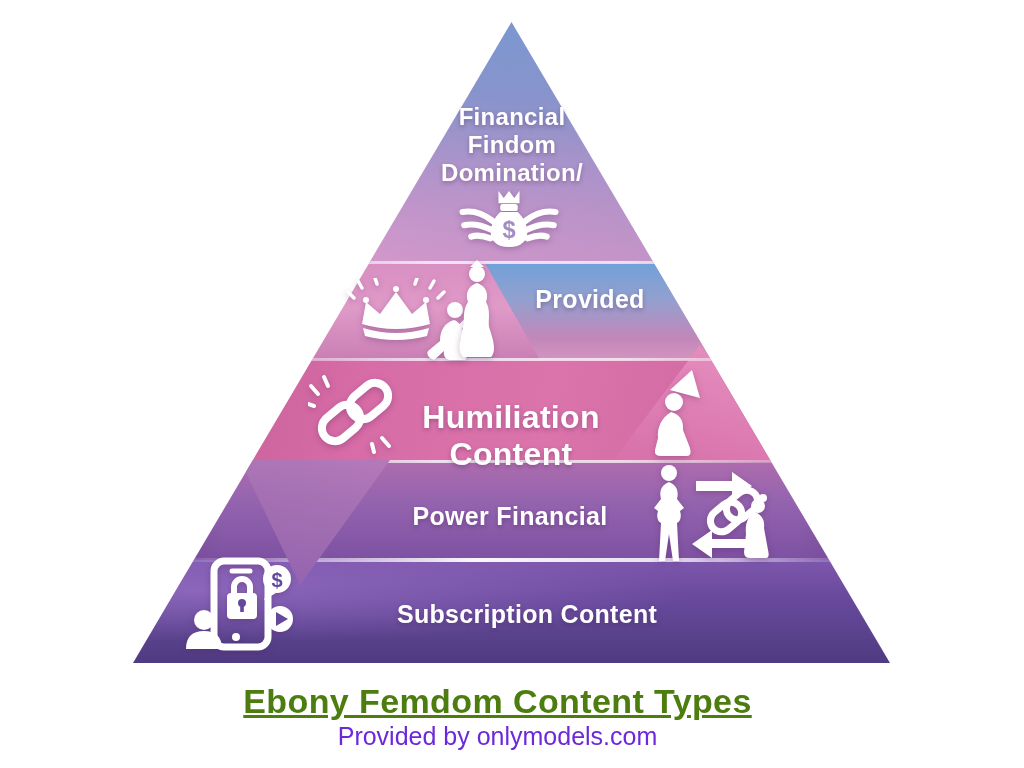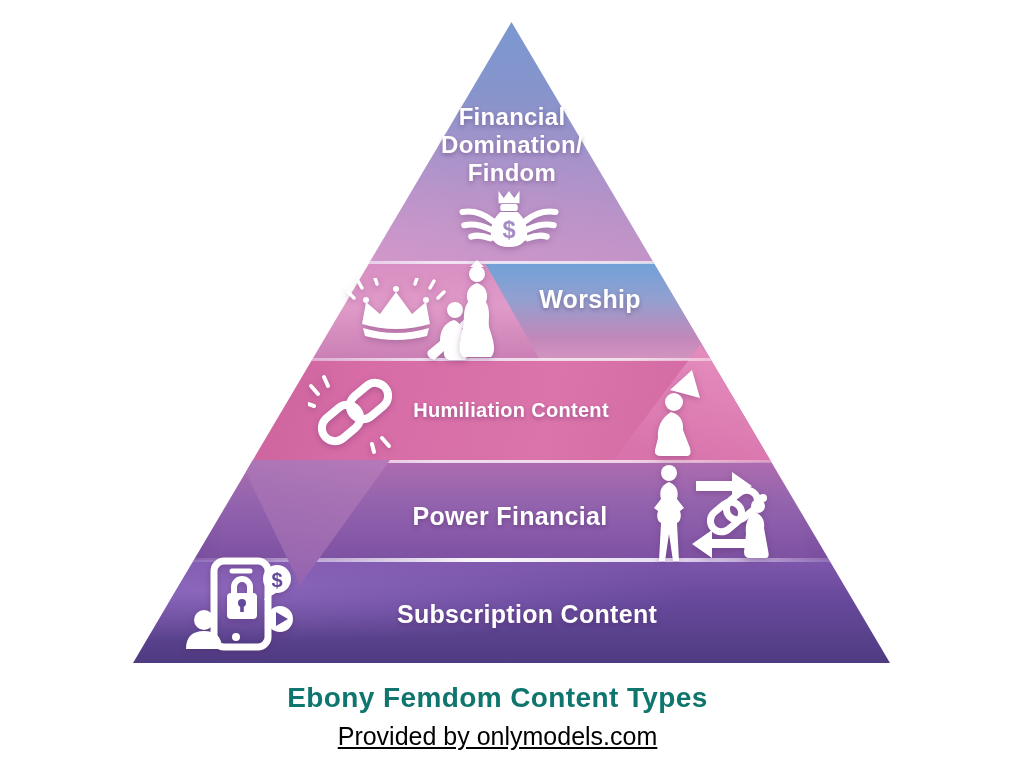--- a/index.html
+++ b/index.html
@@ -46,37 +46,37 @@
           background:linear-gradient(90deg, rgba(255,255,255,0) 4%, rgba(246,240,252,.85) 40%, rgba(255,255,255,.7) 65%, rgba(255,255,255,0) 96%); }
   .s1 { top:239px; } .s2 { top:336px; } .s3 { top:438px; }
   .s4 { top:536px; height:4px;
         background:linear-gradient(90deg, rgba(255,255,255,0) 3%, rgba(255,255,255,.95) 45%, rgba(244,238,252,.9) 70%, rgba(255,255,255,0) 97%); }
 
   
   .lvl-text { position:absolute; color:#ffffff; font-weight:bold; text-align:center;
               text-shadow:0 2px 4px rgba(70,30,80,.35); letter-spacing:.3px; }
   #t1 { left:397px; top:103px; width:230px; font-size:24px; line-height:1.16; }
   #t2 { left:505px; top:283px; width:170px; font-size:25px; line-height:1.3; }
-  #t3 { left:380px; top:399px; width:262px; font-size:20px; }
+  #t3 { left:380px; top:399px; width:262px; font-size:32px; }
   #t4 { left:398px; top:502px; width:224px; font-size:25px; }
   #t5 { left:388px; top:600px; width:278px; font-size:25px; }
 
   .icon { position:absolute; filter:drop-shadow(0 2px 3px rgba(80,30,90,.3)); }
   #icon1        { left:452px; top:183px; }
   #icon-crown   { left:346px; top:278px; }
   #icon-kneel   { left:420px; top:299px; }
   #icon-goddess { left:447px; top:260px; }
   #icon-chain   { left:308px; top:374px; }
   #icon-dunce   { left:642px; top:368px; }
   #icon-power   { left:648px; top:464px; }
   #icon-phone   { left:184px; top:557px; }
 
   .footer { position:absolute; left:0; width:100%; text-align:center; }
-  .title    { top:682px; font-size:28px; font-weight:bold; color:#0f766e; letter-spacing:.4px; }
-  .subtitle { top:722px; font-size:25px; font-weight:normal; color:#000000;text-decoration:underline; }
+  .title    { top:682px; font-size:34px; font-weight:bold; color:#4d7c0f; letter-spacing:.4px;text-decoration:underline; }
+  .subtitle { top:722px; font-size:25px; font-weight:normal; color:#6d28d9; }
 </style>
 </head>
 <body>
 
 <div class="canvas">
 
   <div class="pyramid">
     <div class="band b1"></div>
     <div class="band b2"></div>
     <div class="plate2"></div>
@@ -86,22 +86,22 @@
     <div class="band b5"></div>
     <div class="seam s1"></div>
     <div class="seam s2"></div>
     <div class="seam s3"></div>
     <div class="seam s4"></div>
     <div class="fold4"></div>
   </div>
 
   <div class="lvl-text" id="t1">
     <div>Financial</div>
+    <div>Findom</div>
     <div>Domination/</div>
-    <div>Findom</div>
   </div>
   <svg class="icon" id="icon1" width="114" height="72" viewBox="0 0 130 80">
     <g fill="#ffffff">
       <path d="M53 8 L59 16 L65 8 L71 16 L77 8 L77 22 L53 22 Z"></path>
       <rect x="55" y="23" width="20" height="8" rx="3"></rect>
       <path d="M55 32 C40 46 38 72 65 72 C92 72 90 46 75 32 Z"></path>
     </g>
     <g stroke="#ffffff" stroke-width="7" stroke-linecap="round" fill="none">
       <path d="M46 42 C36 34 24 30 12 32"></path>
       <path d="M44 52 C34 47 24 45 14 47"></path>
@@ -141,21 +141,21 @@
     </g>
   </svg>
   <svg class="icon" id="icon-goddess" width="60" height="98" viewBox="0 0 60 98">
     <g fill="#ffffff">
       <path d="M23 7 L30 0 L37 7 Z"></path>
       <circle cx="30" cy="14" r="8"></circle>
       <path d="M30 23 C21 26 18 34 21 42 C15 51 18 59 16 67 C13 81 10 91 16 97 L44 97 C50 91 46 79 42 67 C41 59 44 51 39 42 C42 34 39 26 30 23 Z"></path>
     </g>
   </svg>
   <div class="lvl-text" id="t2">
-    <div>Worship</div>
+    <div>Provided</div>
   </div>
 
   <svg class="icon" id="icon-chain" width="95" height="80" viewBox="0 0 95 80">
     <g fill="none" stroke="#ffffff" stroke-width="8">
       <rect x="12" y="36" width="42" height="26" rx="13" transform="rotate(-40 33 49)"></rect>
       <rect x="40" y="14" width="42" height="26" rx="13" transform="rotate(-40 61 27)"></rect>
     </g>
     <g stroke="#ffffff" stroke-width="4" stroke-linecap="round">
       <line x1="10" y1="20" x2="3" y2="12"></line>
       <line x1="20" y1="12" x2="16" y2="3"></line>

